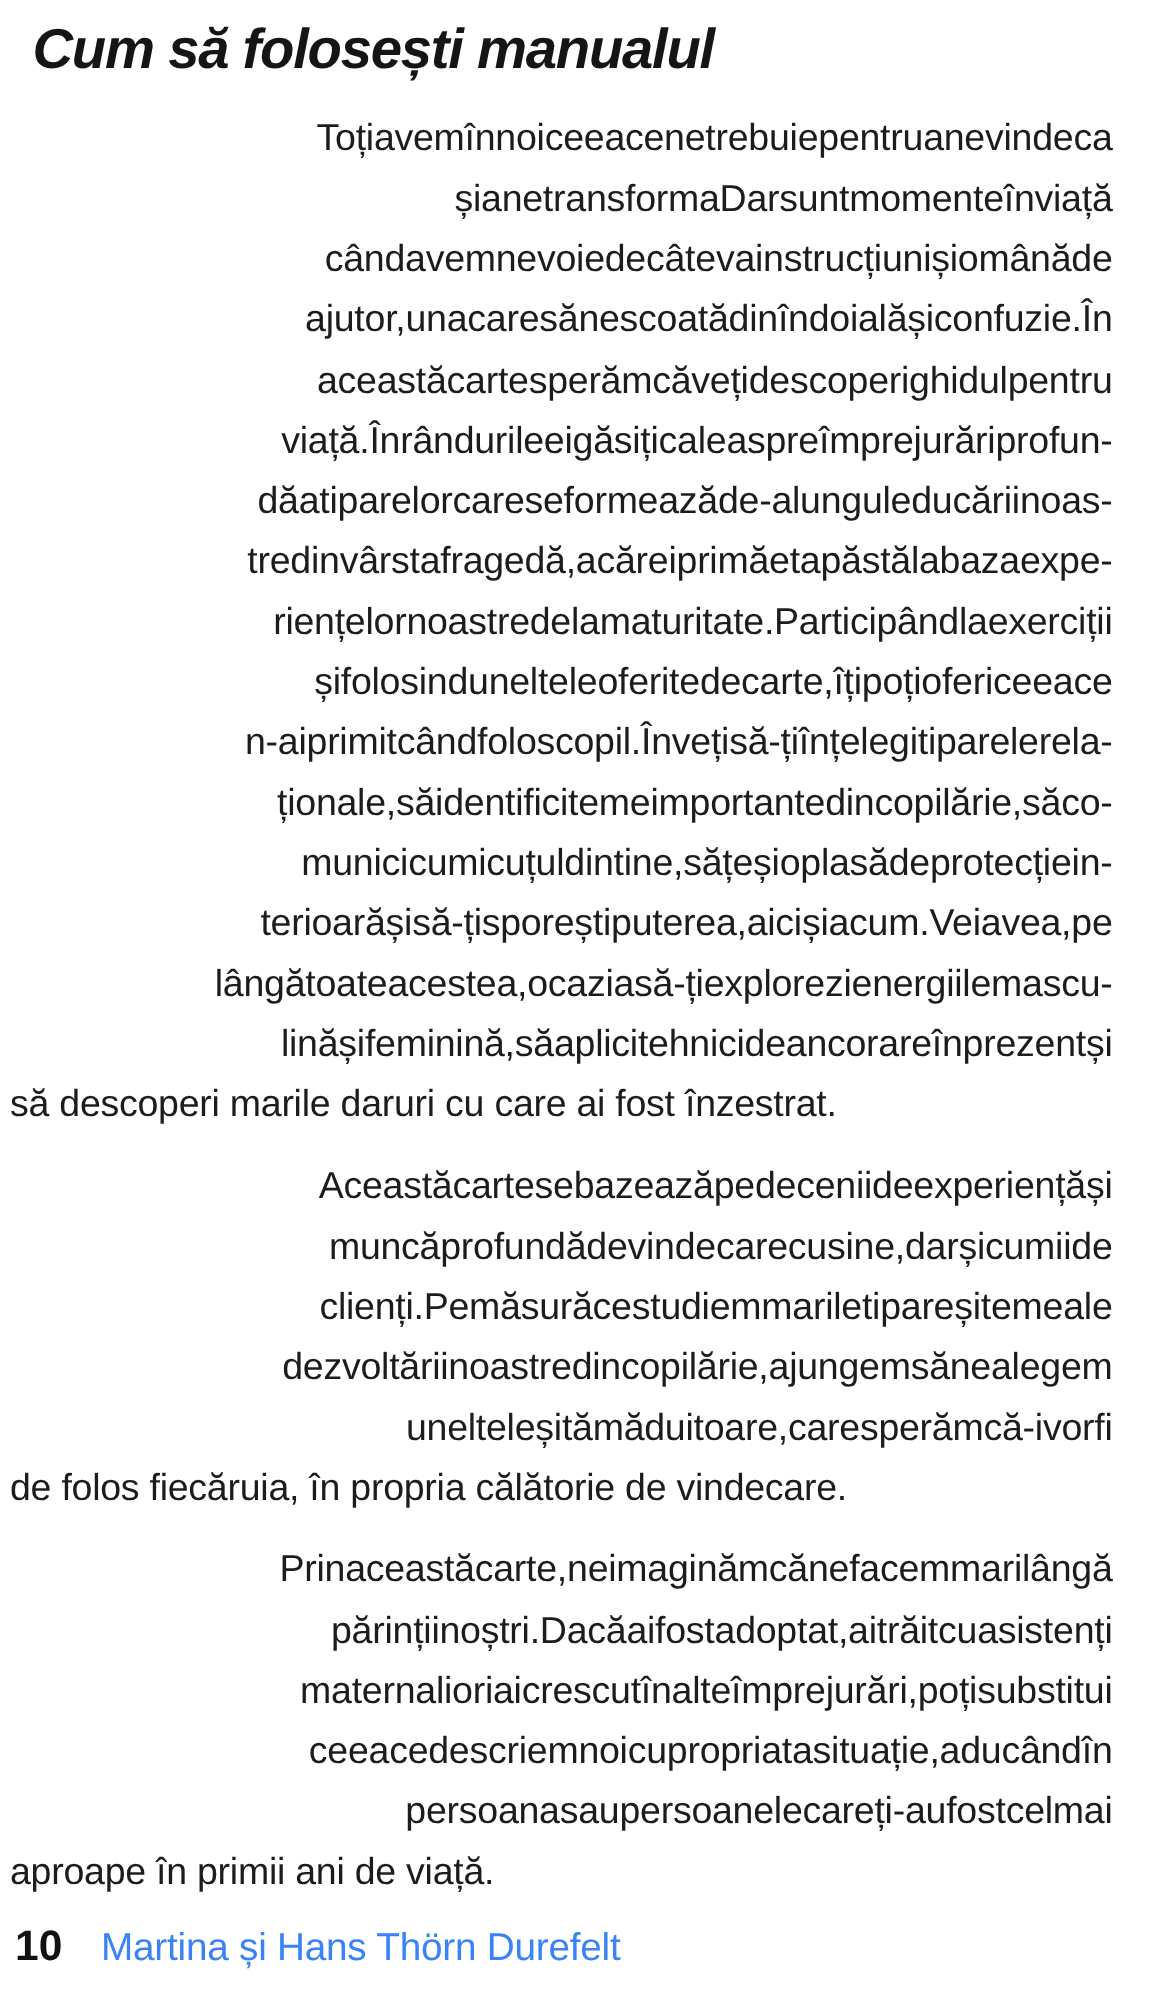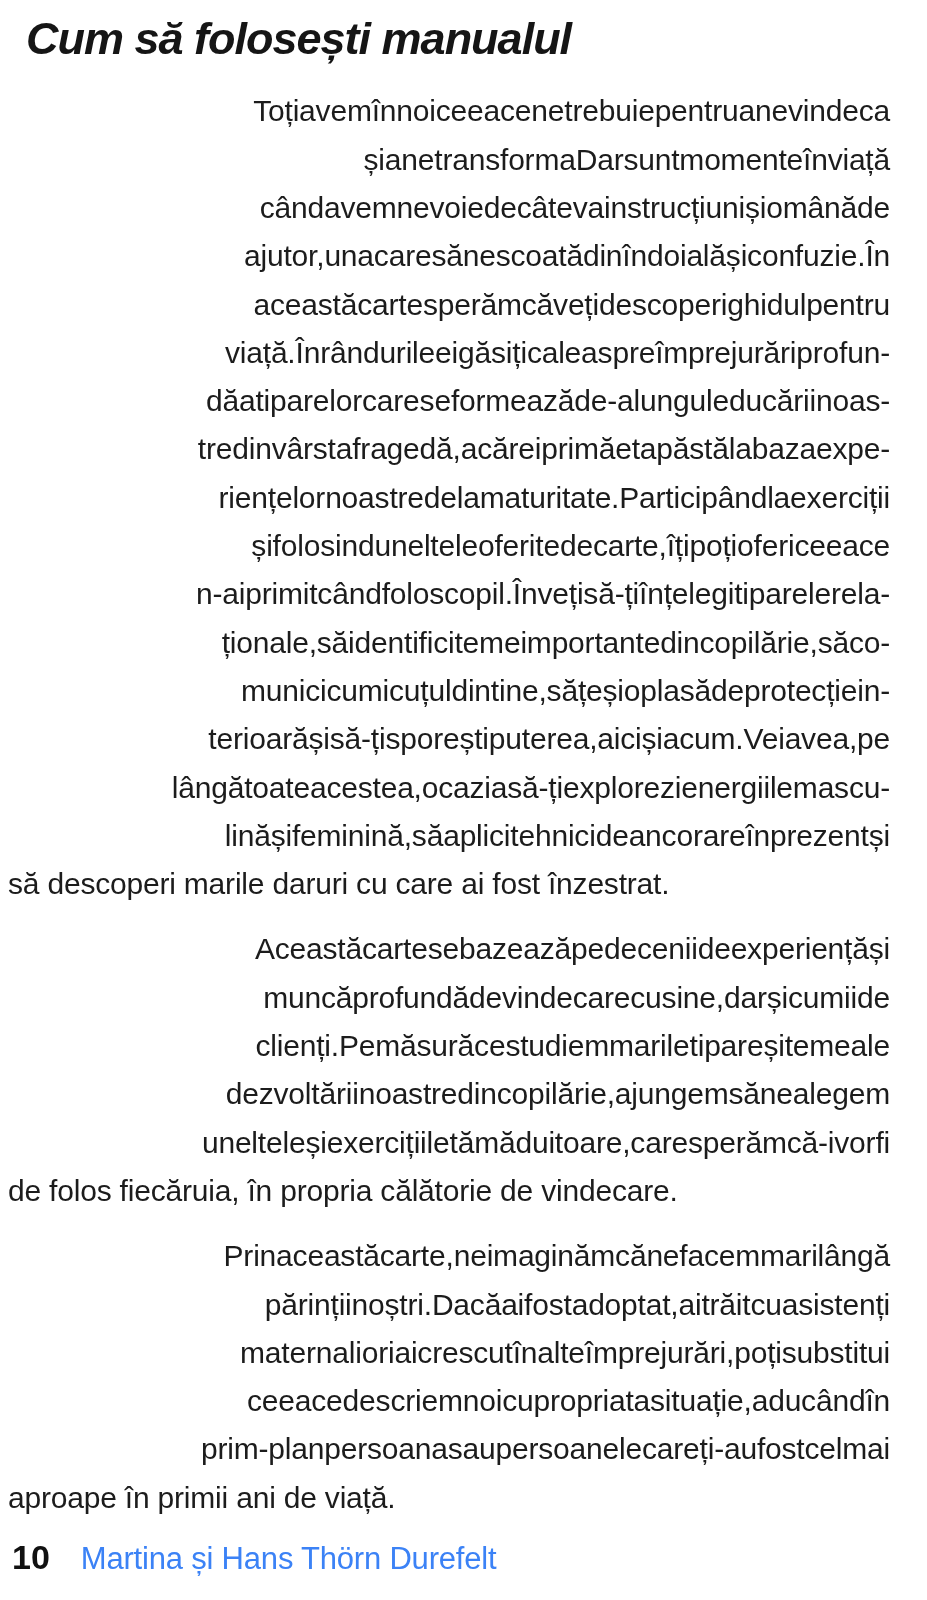--- a/index.html
+++ b/index.html
@@ -44,21 +44,21 @@
   }
   .line.first { padding-left: 60px; }
   .line.last {
     display: block;
     text-align: left;
   }
   .page-footer {
     margin-top: 18px;
     margin-left: 4px;
     display: flex;
-    align-items: flex-end;
+    align-items: center;
   }
   .page-number {
     font-size: 34px;
     font-weight: bold;
     color: #111111;
     line-height: 1;
   }
   .running-footer {
     margin-left: 31px;
     font-size: 31px;
@@ -313,21 +313,20 @@
           <span>din</span>
           <span>copilărie,</span>
           <span>ajungem</span>
           <span>să</span>
           <span>ne</span>
           <span>alegem</span>
         </div>
         <div class="line">
           <span>uneltele</span>
           <span>și</span>
-          <span>exercițiile</span>
           <span>tămăduitoare,</span>
           <span>care</span>
           <span>sperăm</span>
           <span>că-i</span>
           <span>vor</span>
           <span>fi</span>
         </div>
         <div class="line last">de folos fiecăruia, în propria călătorie de vindecare.</div>
       </div>
       <div class="paragraph">
@@ -372,21 +371,20 @@
           <span>descriem</span>
           <span>noi</span>
           <span>cu</span>
           <span>propria</span>
           <span>ta</span>
           <span>situație,</span>
           <span>aducând</span>
           <span>în</span>
         </div>
         <div class="line">
-          <span>prim-plan</span>
           <span>persoana</span>
           <span>sau</span>
           <span>persoanele</span>
           <span>care</span>
           <span>ți-au</span>
           <span>fost</span>
           <span>cel</span>
           <span>mai</span>
         </div>
         <div class="line last">aproape în primii ani de viață.</div>

